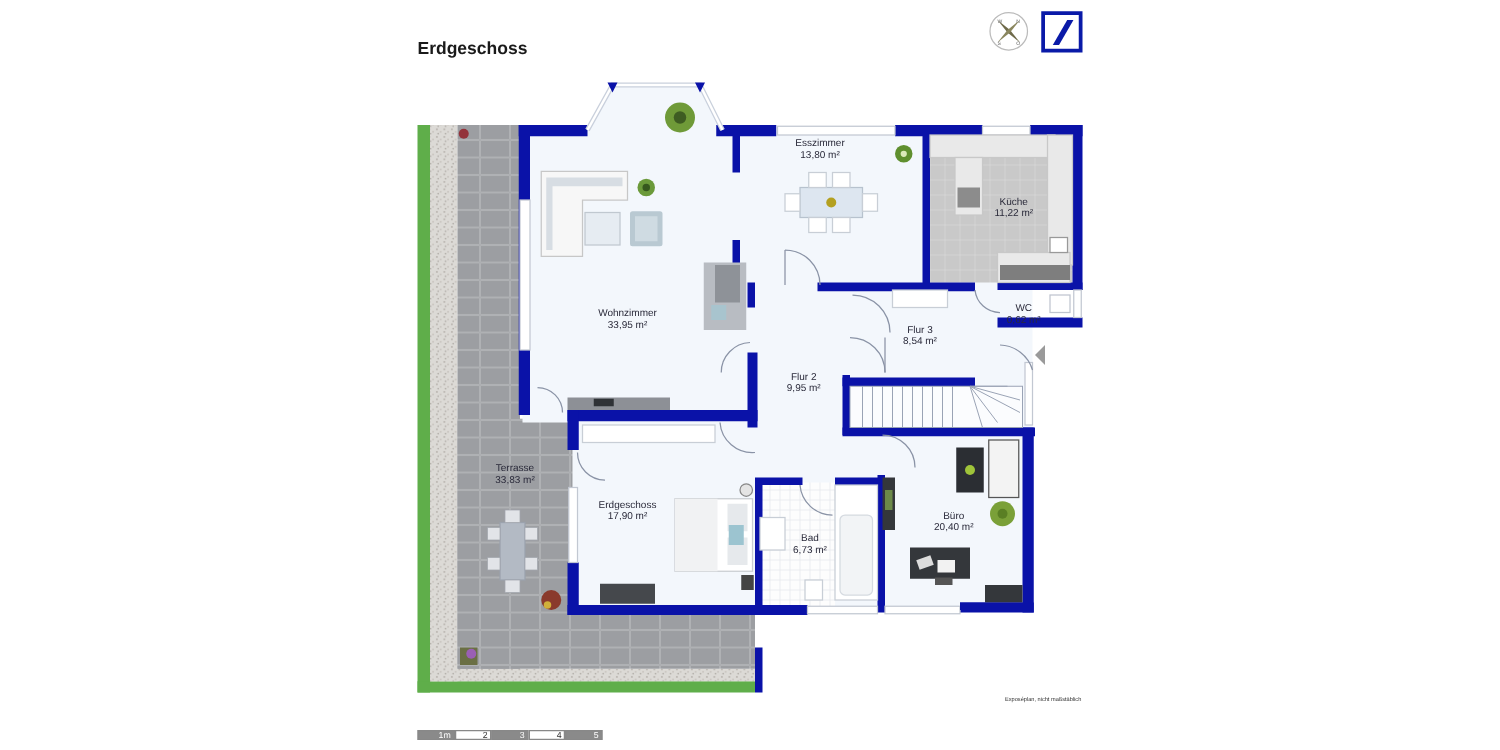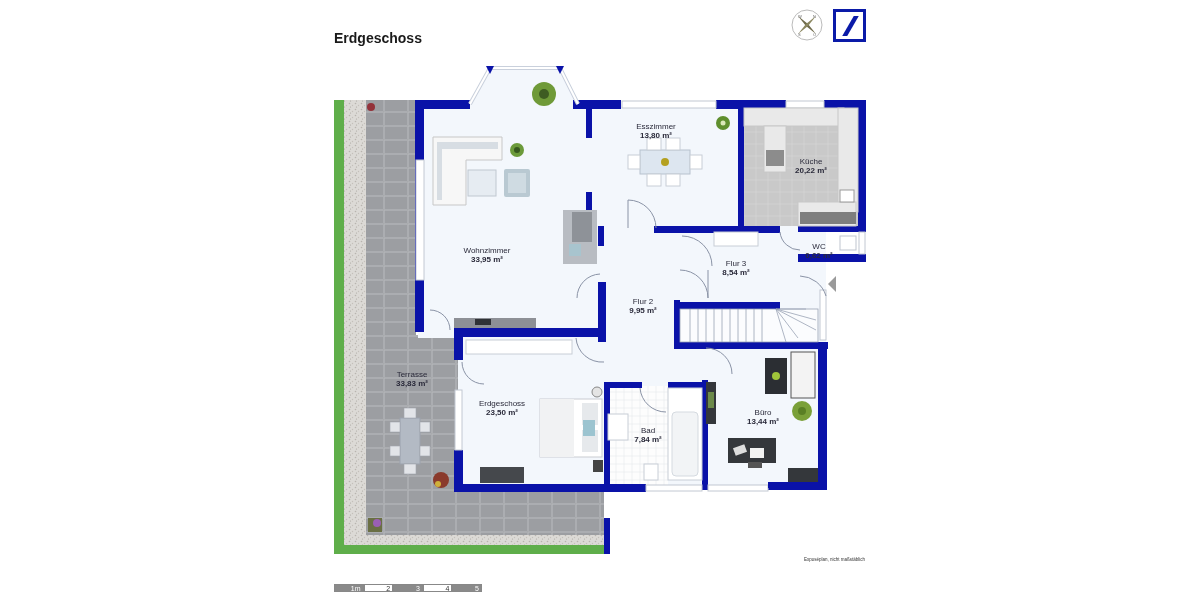--- a/index.html
+++ b/index.html
@@ -4,21 +4,21 @@
 <style>
   * { margin:0; padding:0; box-sizing:border-box; }
   html, body { width:1200px; height:600px; background:#ffffff; overflow:hidden; font-family:"Liberation Sans", sans-serif; }
   #stage { position:relative; width:1200px; height:600px; }
   .title { position:absolute; left:334px; top:30px; font-size:14px; font-weight:bold; color:#1a1a1a; }
   .compass { position:absolute; left:791px; top:9px; width:32px; height:32px; }
   .logo { position:absolute; left:833px; top:9px; width:33px; height:33px; border:3px solid #0a1aa8; background:#fff; }
   .logo .slash { position:absolute; left:12px; top:4px; width:5px; height:20px; background:#0a1aa8; transform:skewX(-30deg); }
   svg.plan { position:absolute; left:0; top:0; }
   .room-label { position:absolute; font-size:8px; color:#2a2a3a; text-align:center; line-height:9px; transform:translateX(-50%); white-space:nowrap; }
-  .room-label .area { display:block;font-weight:bold; }
+  .room-label .area { display:block; }
   .note { position:absolute; left:804px; top:557px; font-size:4.5px; color:#333; }
   .scale { position:absolute; left:334px; top:584px; height:8px; display:flex; }
   .scale .seg { width:29.6px; height:8px; font-size:7px; line-height:8px; text-align:right; padding-right:2px; color:#333; border:1px solid #888; }
   .scale .seg.dark { background:#8a8a8a; color:#fff; }
   .scale .seg.light { background:#fff; }
 </style>
 </head>
 <body>
 
 <div id="stage">
@@ -245,59 +245,59 @@
       <circle cx="371" cy="107" r="4" fill="#93323a"></circle>
       <rect x="368" y="518" width="14" height="14" fill="#6a6f44"></rect>
         <circle cx="377" cy="523" r="4" fill="#9a5fb4"></circle>
     </g>
 
     <polygon points="828,284 836,276 836,292" fill="#9a9a9a"></polygon>
 
     <rect x="768" y="482" width="50" height="6" fill="#0a12a8"></rect>
   </svg>
 
-  <div class="room-label" style="left:487px;top:246px;">
+  <div class="room-label" style="left:502px;top:246px;">
     <span>Wohnzimmer</span>
     <span class="area">33,95 m²</span>
   </div>
-  <div class="room-label" style="left:656px;top:122px;">
+  <div class="room-label" style="left:656px;top:110px;">
     <span>Esszimmer</span>
     <span class="area">13,80 m²</span>
   </div>
   <div class="room-label" style="left:811px;top:157px;">
     <span>Küche</span>
-    <span class="area">20,22 m²</span>
+    <span class="area">11,22 m²</span>
   </div>
   <div class="room-label" style="left:819px;top:242px;">
     <span>WC</span>
     <span class="area">0,62 m²</span>
   </div>
   <div class="room-label" style="left:736px;top:259px;">
     <span>Flur 3</span>
     <span class="area">8,54 m²</span>
   </div>
   <div class="room-label" style="left:643px;top:297px;">
     <span>Flur 2</span>
     <span class="area">9,95 m²</span>
   </div>
   <div class="room-label" style="left:412px;top:370px;">
     <span>Terrasse</span>
     <span class="area">33,83 m²</span>
   </div>
   <div class="room-label" style="left:502px;top:399px;">
     <span>Erdgeschoss</span>
-    <span class="area">23,50 m²</span>
+    <span class="area">17,90 m²</span>
   </div>
   <div class="room-label" style="left:648px;top:426px;">
     <span>Bad</span>
-    <span class="area">7,84 m²</span>
+    <span class="area">6,73 m²</span>
   </div>
   <div class="room-label" style="left:763px;top:408px;">
     <span>Büro</span>
-    <span class="area">13,44 m²</span>
+    <span class="area">20,40 m²</span>
   </div>
 
   <div class="note">Exposéplan, nicht maßstäblich</div>
 
   <div class="scale">
     <div class="seg dark">1m</div>
     <div class="seg light">2</div>
     <div class="seg dark">3</div>
     <div class="seg light">4</div>
     <div class="seg dark">5</div>

